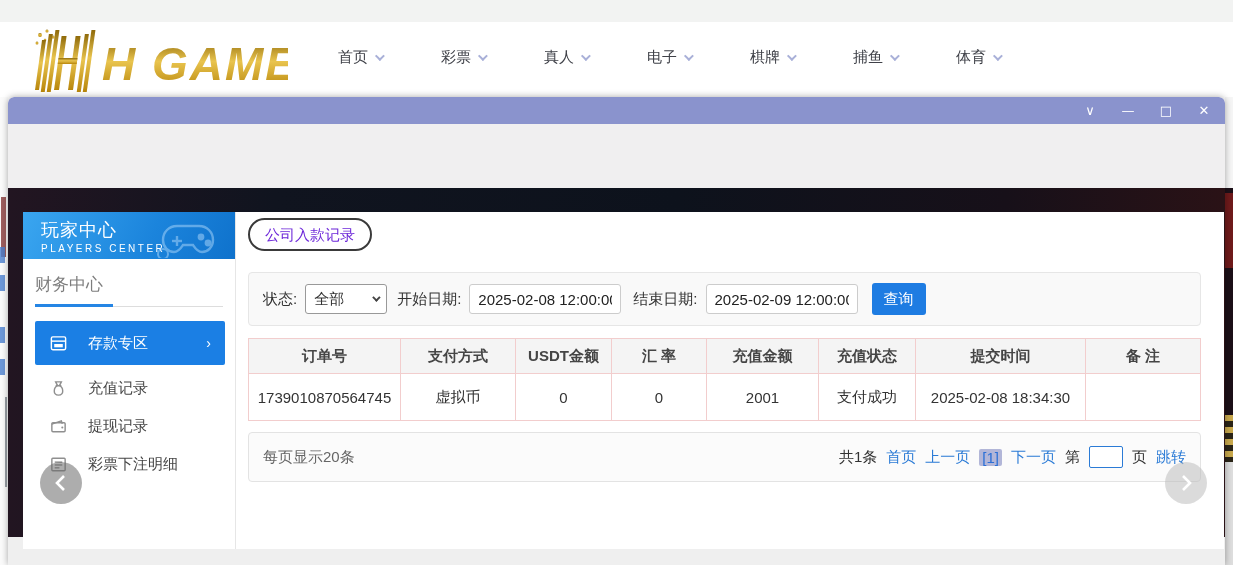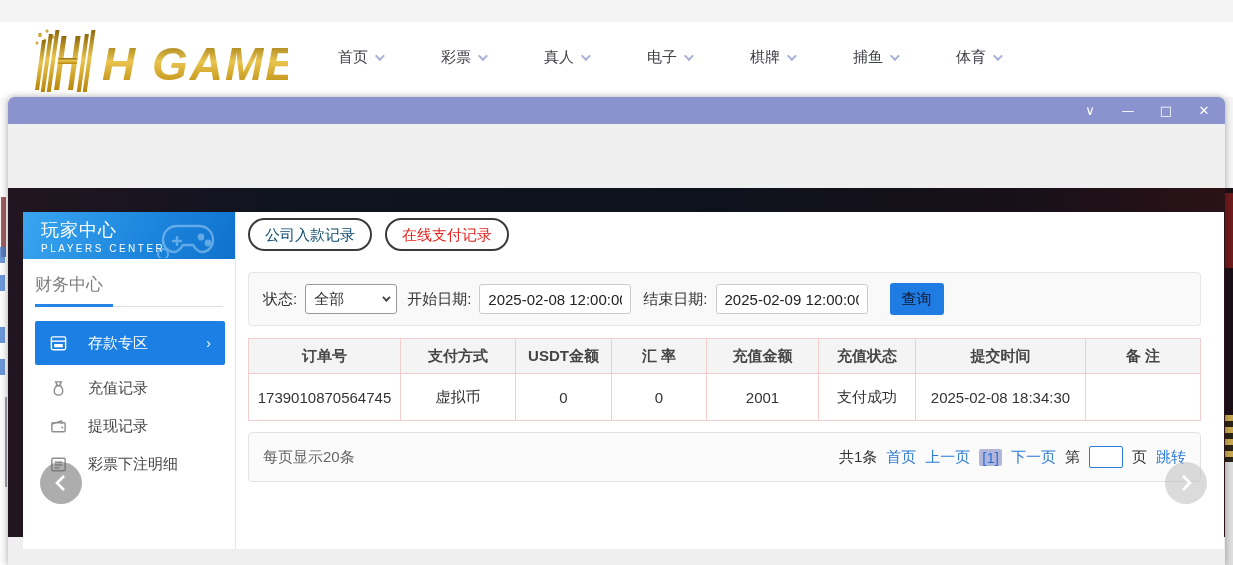--- a/index.html
+++ b/index.html
@@ -48,29 +48,29 @@
   .sb-rule .base { position:absolute; left:0; right:0; bottom:0; height:1px; background:#dddddd; }
   .sb-rule .blue { position:absolute; left:0; bottom:0; width:78px; height:3px; background:#2585e4; }
   .sb-item { height:38px; display:flex; align-items:center; padding-left:26px; gap:20px; font-size:15px; color:#454545; cursor:pointer; }
   .sb-item.active { height:44px; margin:0 10px 4px 12px; padding-left:14px; border-radius:2px; background:#1b7fe4; color:#ffffff; position:relative; }
   .sb-item .arrow { position:absolute; right:14px; font-size:14px; color:#ffffff; }
   .sb-icon { width:19px; height:19px; flex:none; }
 
   
   .main { flex:1; padding:6px 23px 0 12px; background:#ffffff; }
   .tabs-row { display:flex; gap:13px; }
-  .pill { border:2px solid #3a3a3a; border-radius:17px; height:33px; line-height:29px; padding:0 15px; font-size:15px; color:#0c4a6e; background:#ffffff; cursor:pointer; }
+  .pill { border:2px solid #3a3a3a; border-radius:17px; height:33px; line-height:29px; padding:0 15px; font-size:15px; color:#6d28d9; background:#ffffff; cursor:pointer; }
   .pill.active { color:#e3241d; }
 
   .filter-box { margin-top:21px; height:54px; border:1px solid #e6e6e6; border-radius:4px; background:#f9f9f9; display:flex; align-items:center; padding:16px 14px; font-size:15px; color:#333333; }
   .filter-box .lbl { margin-right:8px; }
-  .sel { width:92px; height:30px; background:#ffffff; border:1px solid #999999; border-radius:3px; display:flex; align-items:center; justify-content:space-between; padding:0 8px; margin-right:10px; cursor:pointer; }
+  .sel { width:82px; height:30px; background:#ffffff; border:1px solid #999999; border-radius:3px; display:flex; align-items:center; justify-content:space-between; padding:0 8px; margin-right:10px; cursor:pointer; }
   .sel .caret { width:6px; height:6px; border-right:2px solid #444; border-bottom:2px solid #444; transform:rotate(45deg) translateY(-2px); }
   .date-input { width:152px; height:30px; border:1px solid #cccccc; border-radius:3px; padding:0 8px; font-size:15px; color:#222222; font-family:"Liberation Sans",sans-serif; margin-right:12px; background:#ffffff; }
-  .query-btn { width:54px; height:32px; background:#1e7ce2; color:#0f172a; border:none; border-radius:3px; font-size:15px; cursor:pointer; margin-left:10px; }
+  .query-btn { width:54px; height:32px; background:#1e7ce2; color:#ffffff; border:none; border-radius:3px; font-size:15px; cursor:pointer; margin-left:2px; }
 
   table.records { margin-top:12px; width:952px; border-collapse:collapse; table-layout:fixed; }
   table.records th { height:35px; background:#f4f4f4; font-weight:bold; color:#454545; font-size:15px; border:1px solid #f2cdcd; }
   table.records td { height:47px; text-align:center; font-size:15px; color:#333333; border:1px solid #f2cdcd; background:#ffffff; }
 
   .pager-box { margin-top:11px; height:50px; border:1px solid #e3e3e3; border-radius:4px; background:#fbfbfb; display:flex; align-items:center; justify-content:space-between; padding:0 14px; font-size:15px; }
   .pager-left { color:#666666; }
   .pager-right { display:flex; align-items:center; gap:9px; color:#333333; }
   .pg-link { color:#2b7bd6; cursor:pointer; }
   .pg-current { color:#2b6fd6; background:#b2b6d8; padding:0 3px; border-radius:2px; cursor:default; }
@@ -235,21 +235,20 @@
               <line x1="6" y1="13.5" x2="11" y2="13.5"></line>
             </g>
           </svg>
           <span>彩票下注明细</span>
         </div>
       </aside>
 
       <section class="main">
         <div class="tabs-row">
           <div class="pill">公司入款记录</div>
-          <div class="pill active">在线支付记录</div>
         </div>
 
         <div class="filter-box">
           <span class="lbl">状态:</span>
           <div class="sel">
             <span>全部</span>
             <i class="caret"></i>
           </div>
           <span class="lbl">开始日期:</span>
           <input class="date-input" value="2025-02-08 12:00:00" style="">

